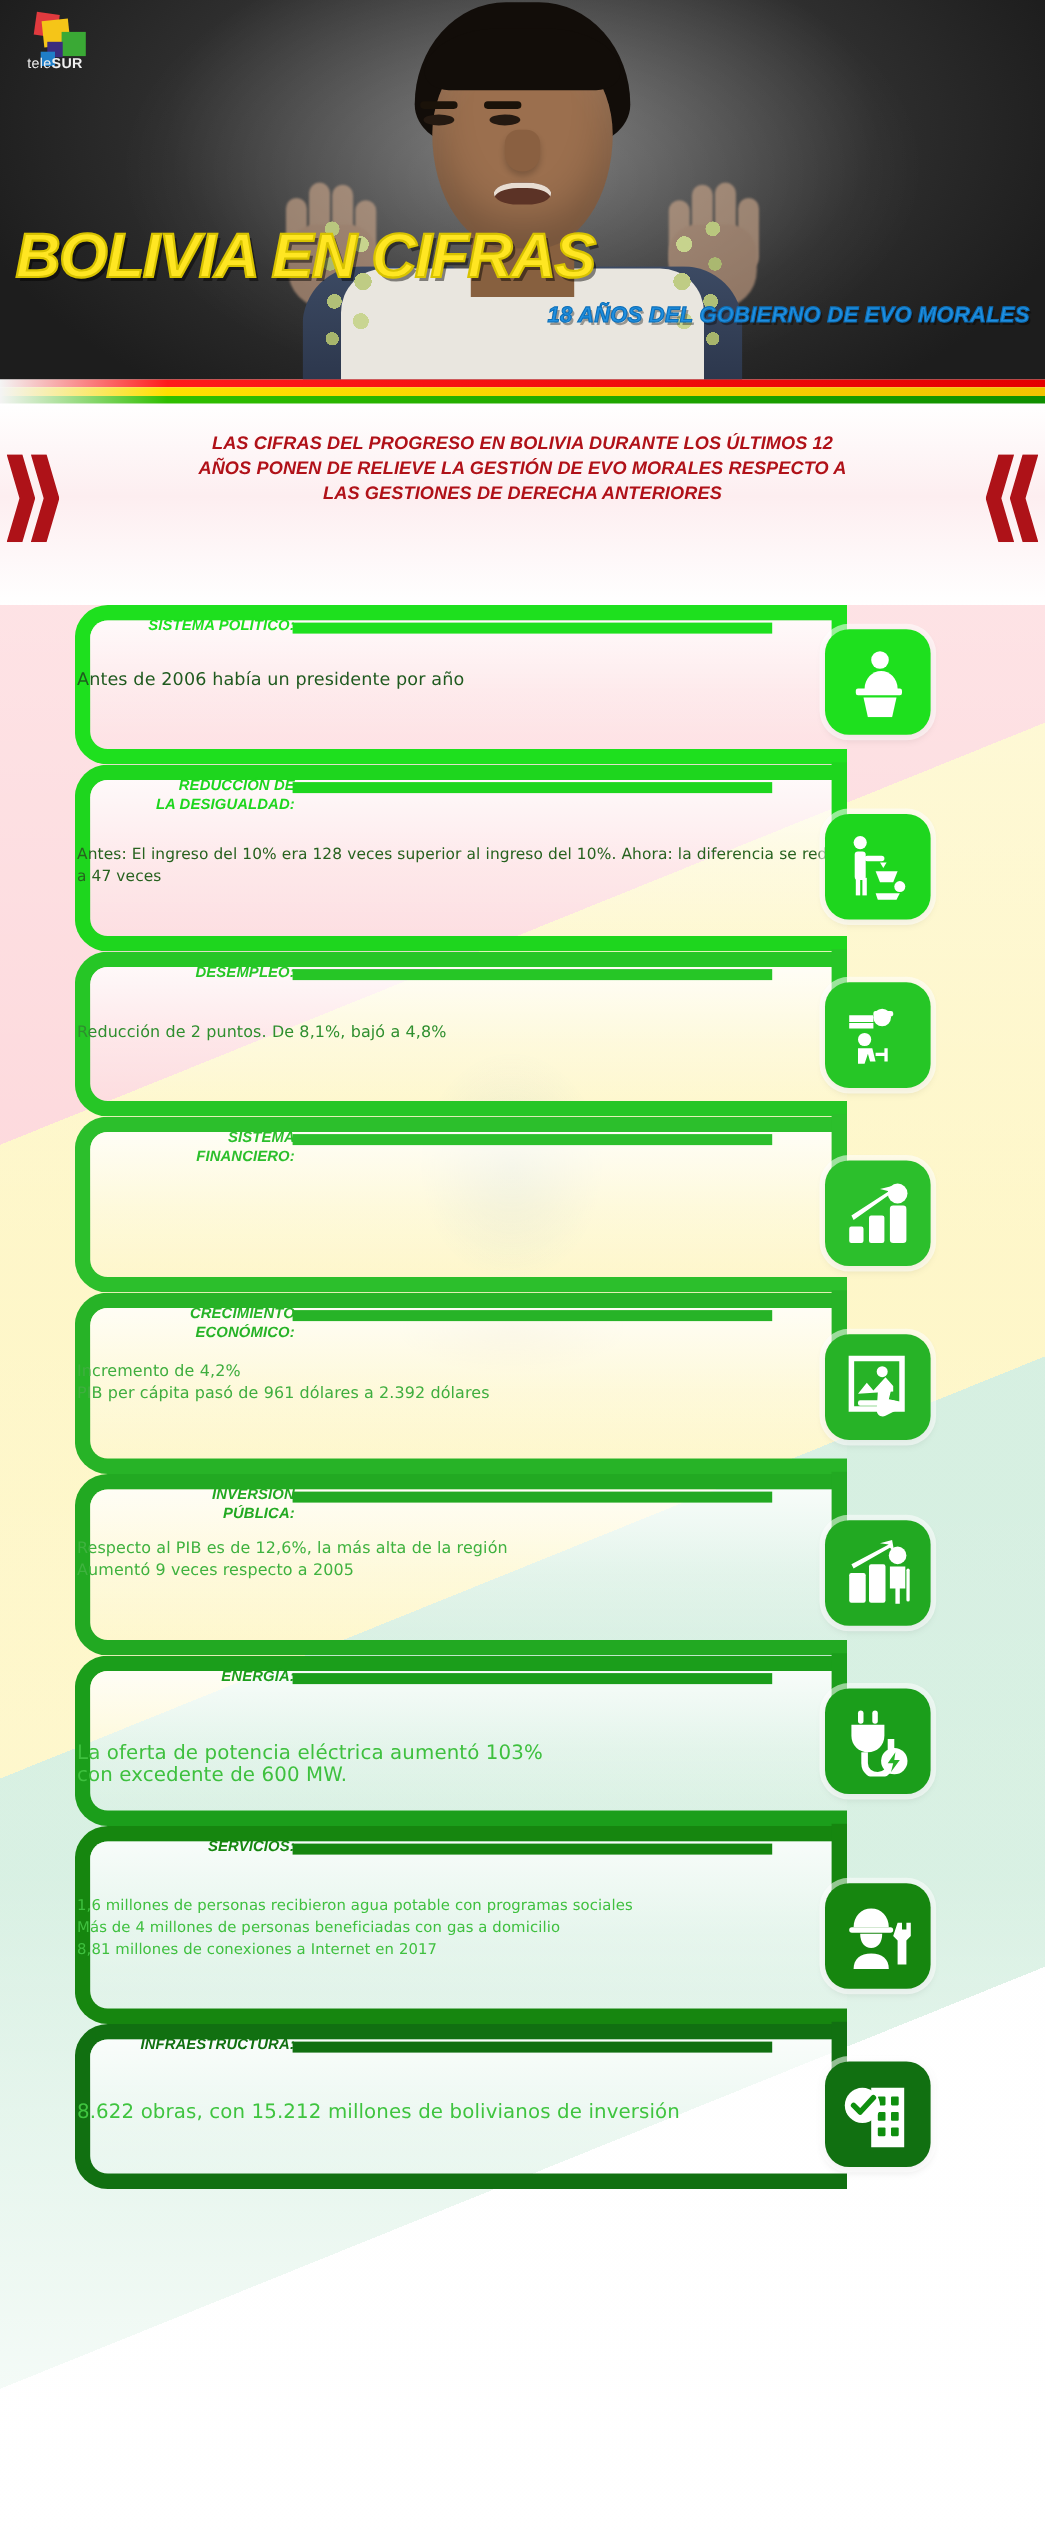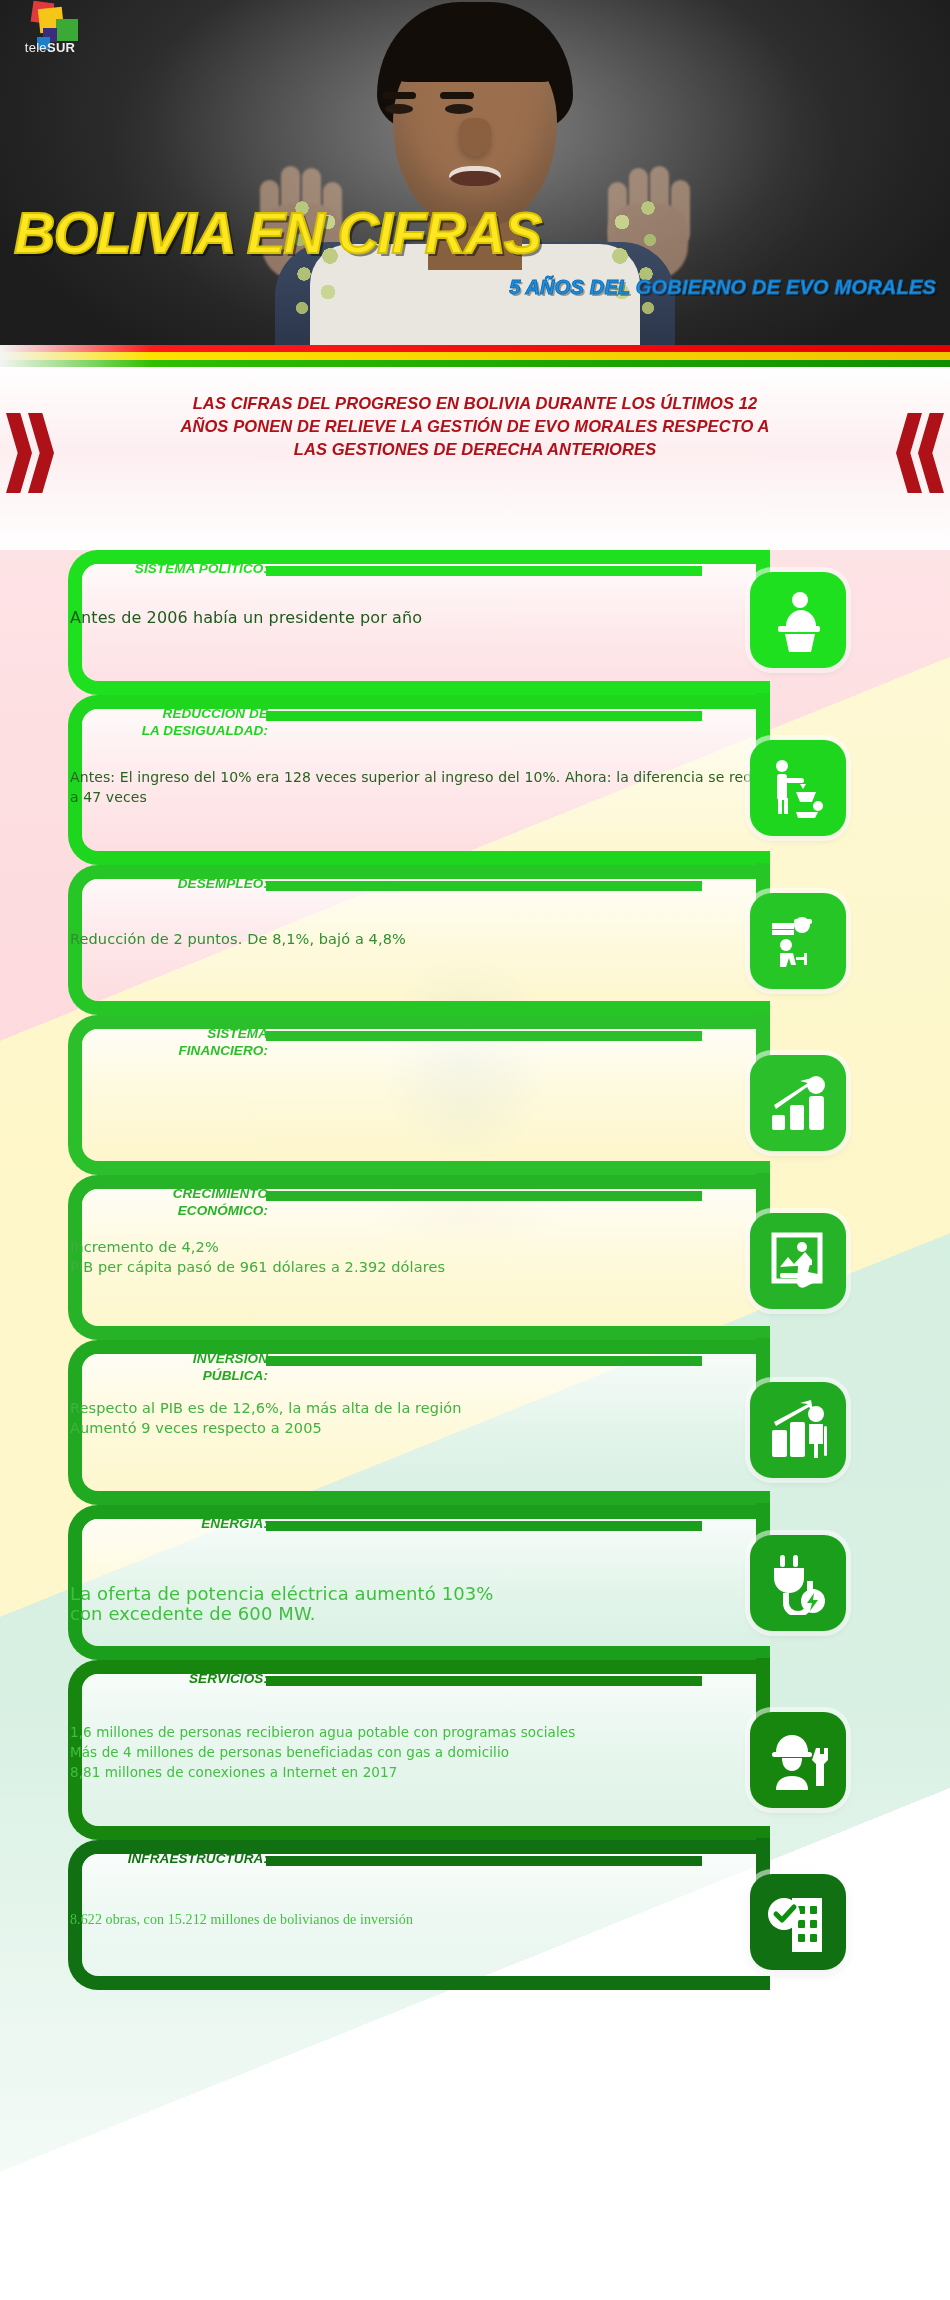--- a/index.html
+++ b/index.html
@@ -102,21 +102,21 @@
     text-shadow: 3px 3px 0 rgba(0,0,0,.45);
     font-family:"Liberation Sans", sans-serif;
   }
   .sub-title {
     position:absolute; right:14px; top:276px;
     font-size:20px; font-weight:bold; font-style:italic; letter-spacing:.2px;
     color:#1f8fe0; -webkit-text-stroke:1px #0d6fb8;
     text-shadow: 2px 2px 0 rgba(0,0,0,.35);
   }
 
-  .telesur { position:absolute; left:10px; top:0; width:80px; height:56px; }
+  .telesur { position:absolute; left:10px; top:10px; width:80px; height:56px; }
   .ts-sq { position:absolute; }
   .ts-a { left:22px; top:2px;  width:21px; height:21px; background:#e03a3e; transform:rotate(8deg); }
   .ts-b { left:29px; top:8px;  width:24px; height:24px; background:#f5c518; transform:rotate(-6deg); }
   .ts-c { left:46px; top:19px; width:22px; height:22px; background:#3aa935; }
   .ts-d { left:33px; top:28px; width:14px; height:14px; background:#3b2c7e; }
   .ts-e { left:27px; top:37px; width:13px; height:13px; background:#1f7ec8; }
   .ts-txt { position:absolute; left:4px; top:40px; width:72px; text-align:center;
             font-size:13px; color:#efefef; letter-spacing:.3px; }
   .ts-txt b { font-weight:bold; }
 
@@ -259,21 +259,21 @@
       <div class="p-brow l"></div>
       <div class="p-brow r"></div>
       <div class="p-eye l"></div>
       <div class="p-eye r"></div>
       <div class="p-nose"></div>
       <div class="p-mouth"></div>
     </div>
 
     <div class="title-wrap">
       <div class="main-title">BOLIVIA EN CIFRAS</div>
-      <div class="sub-title">5 AÑOS DEL GOBIERNO DE EVO MORALES</div>
+      <div class="sub-title">18 AÑOS DEL GOBIERNO DE EVO MORALES</div>
     </div>
 
     <div class="telesur">
       <div class="ts-sq ts-a"></div>
       <div class="ts-sq ts-b"></div>
       <div class="ts-sq ts-c"></div>
       <div class="ts-sq ts-d"></div>
       <div class="ts-sq ts-e"></div>
       <div class="ts-txt"><span>tele</span><b>SUR</b></div>
     </div>
@@ -442,21 +442,21 @@
               <path d="M50 20h4v6h4v-6h4v12l-4 4v22h-8V36l-4-4z"></path>
             </svg>
           </div>
         </div>
         <div class="row" style="top: 1290px; height: 150px; --c: #117011; --t: #3fc43f;">
           <div class="bracket"></div>
           <div class="panel"></div>
           <div class="stem" style="left: 756px; height: 52px;"></div>
           <div class="cat" style="width: 180px;">INFRAESTRUCTURA:</div>
           <div class="cat-rule" style="left: 266px; width: 436px;"></div>
-          <div class="stat" style="top: 70px; font-size: 14px; font-family: Liberation Serif, serif;">8.622 obras, con 15.212 millones de bolivianos de inversión</div>
+          <div class="stat" style="top: 70px; font-size: 18px;">8.622 obras, con 15.212 millones de bolivianos de inversión</div>
           <div class="icon-box" style="left: 750px; top: 34px;">
             <svg viewBox="0 0 64 64">
               <path d="M26 8h30v54H26z"></path>
               <rect x="32" y="16" width="7" height="8" rx="1" fill="#0f8f0f"></rect>
               <rect x="44" y="16" width="7" height="8" rx="1" fill="#0f8f0f"></rect>
               <rect x="32" y="30" width="7" height="8" rx="1" fill="#0f8f0f"></rect>
               <rect x="44" y="30" width="7" height="8" rx="1" fill="#0f8f0f"></rect>
               <rect x="32" y="44" width="7" height="8" rx="1" fill="#0f8f0f"></rect>
               <rect x="44" y="44" width="7" height="8" rx="1" fill="#0f8f0f"></rect>
               <circle cx="18" cy="24" r="16"></circle>

